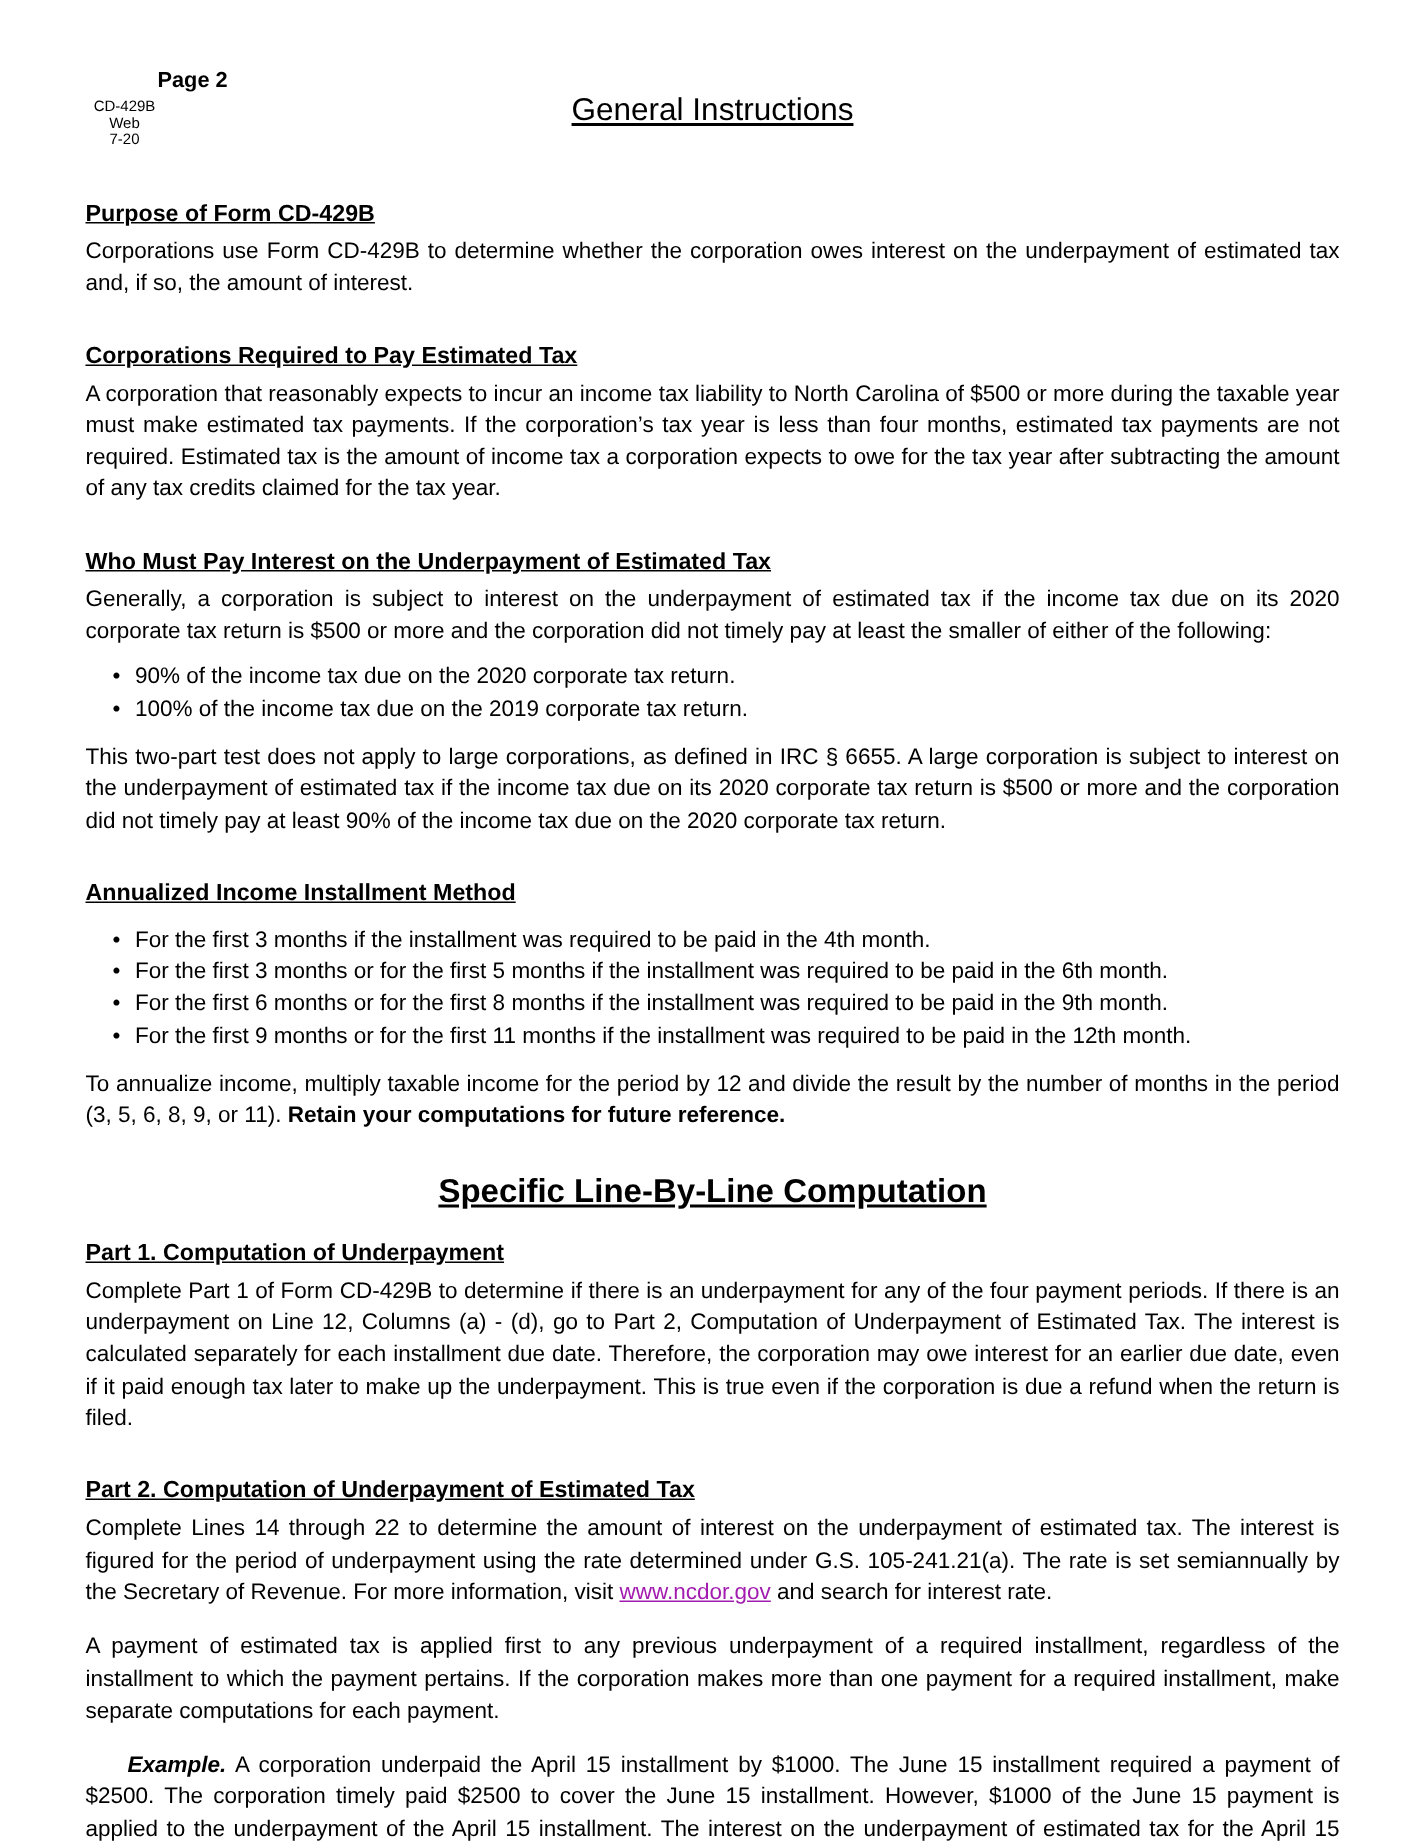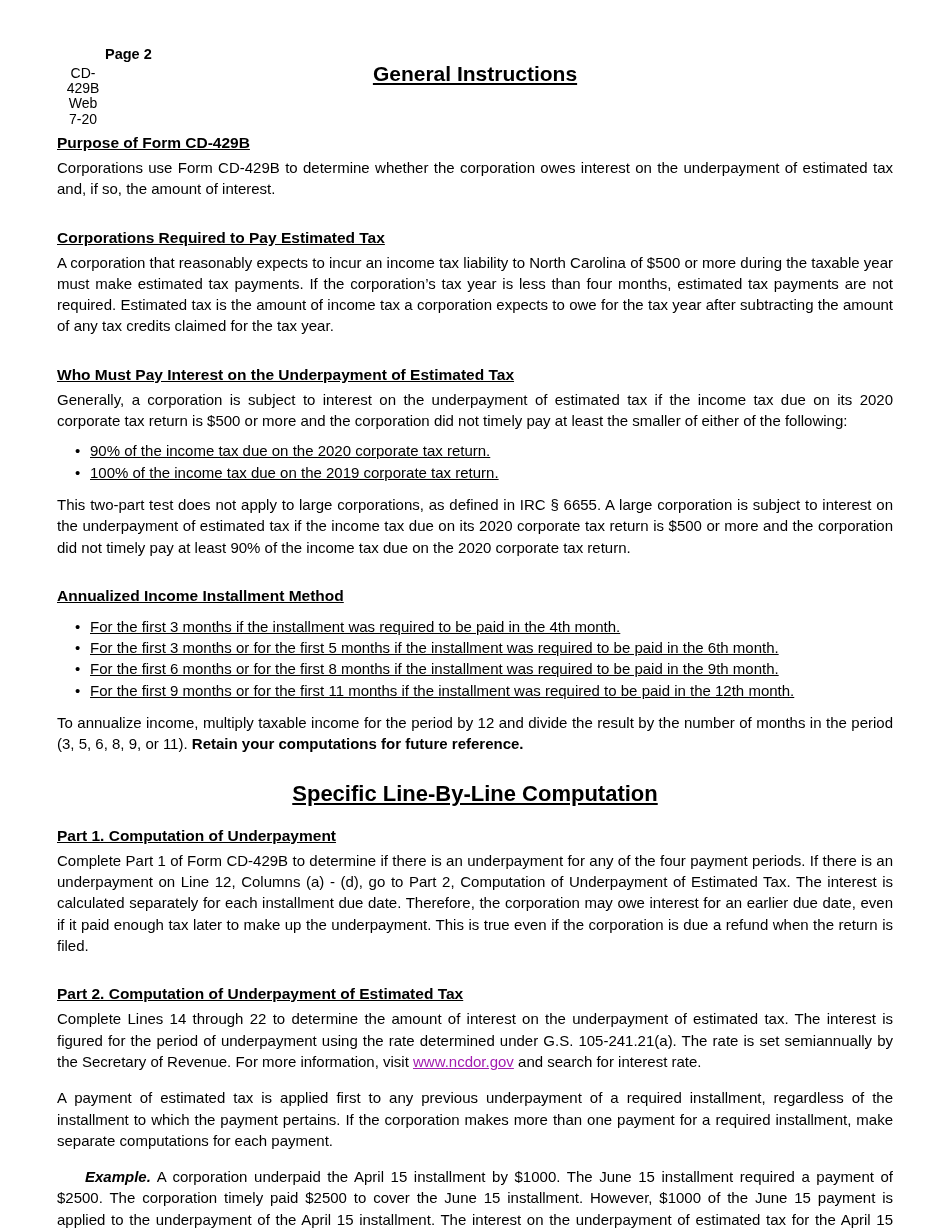--- a/index.html
+++ b/index.html
@@ -12,42 +12,42 @@
     font-size: 15px;
     line-height: 1.42;
     color: #000;
     padding: 44px 57px 26px 57px;
   }
 
   
   .page-header { position: relative; height: 66px; margin-bottom: 22px; }
   .form-meta { position: absolute; left: 0; top: 0; }
   .page-label { font-weight: bold; font-size: 14.5px; margin-bottom: 1px; margin-left: 48px; }
-  .form-meta-sub { font-size: 14px; line-height: 1.1; text-align: center; width: 52px; }
+  .form-meta-sub { font-size: 10px; line-height: 1.1; text-align: center; width: 52px; }
   .doc-title {
     text-align: center;
     font-size: 21px;
-    font-weight: bold;
+    font-weight: normal;
     text-decoration: underline;
     padding-top: 15px;
   }
 
   
   .sec { margin-top: 27px; }
   .sec:first-of-type { margin-top: 0; }
   .sec-heading {
     font-size: 15.5px;
     font-weight: bold;
     text-decoration: underline;
     margin-bottom: 3px;
   }
   .body-text { text-align: justify; }
   .sec p + p { margin-top: 15px; }
 
-  ul.bullets { list-style: none; margin: 9px 0 11px 0; padding-left: 18px; text-decoration: underline; }
+  ul.bullets { list-style: none; margin: 9px 0 11px 0; padding-left: 18px; }
   ul.bullets li { text-align: left; }
   ul.bullets li::before {
     content: "\2022";
     display: inline-block;
     width: 15px;
   }
 
   .mid-title-wrap { margin-top: 23px; }
   .mid-title {
     text-align: center;

